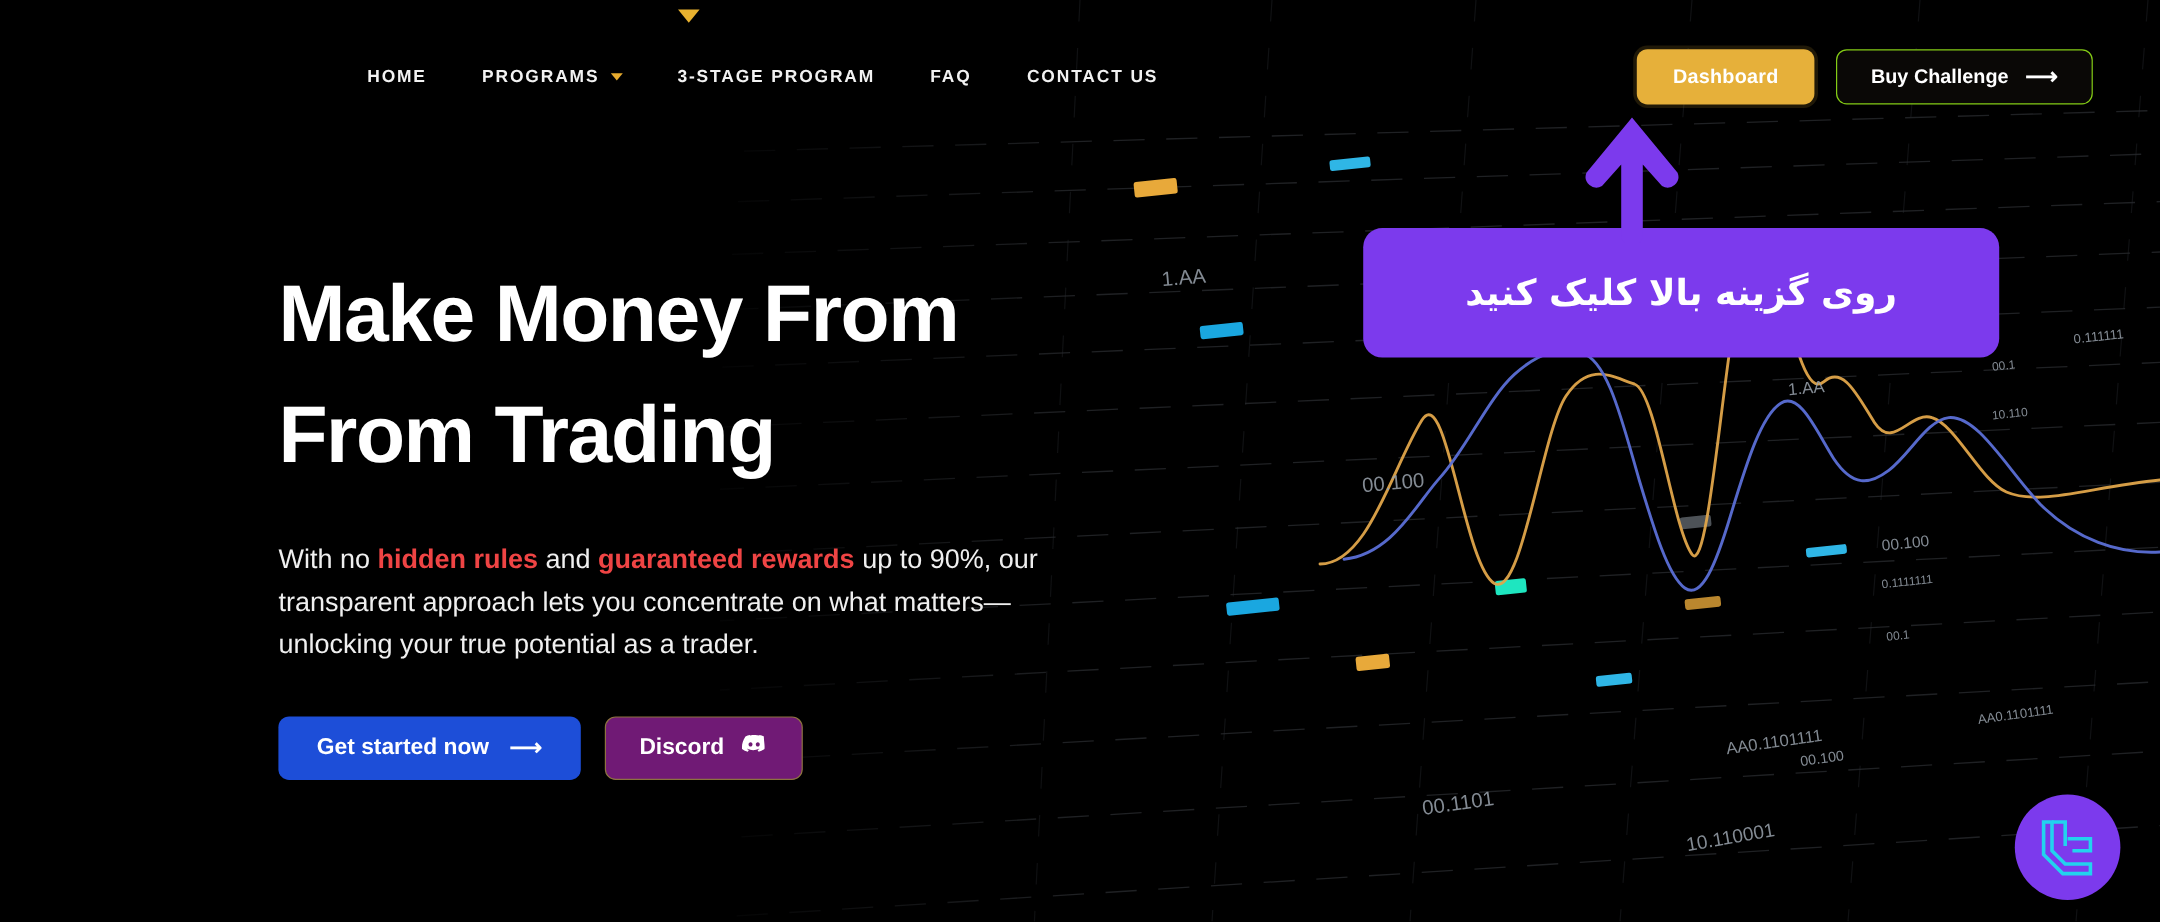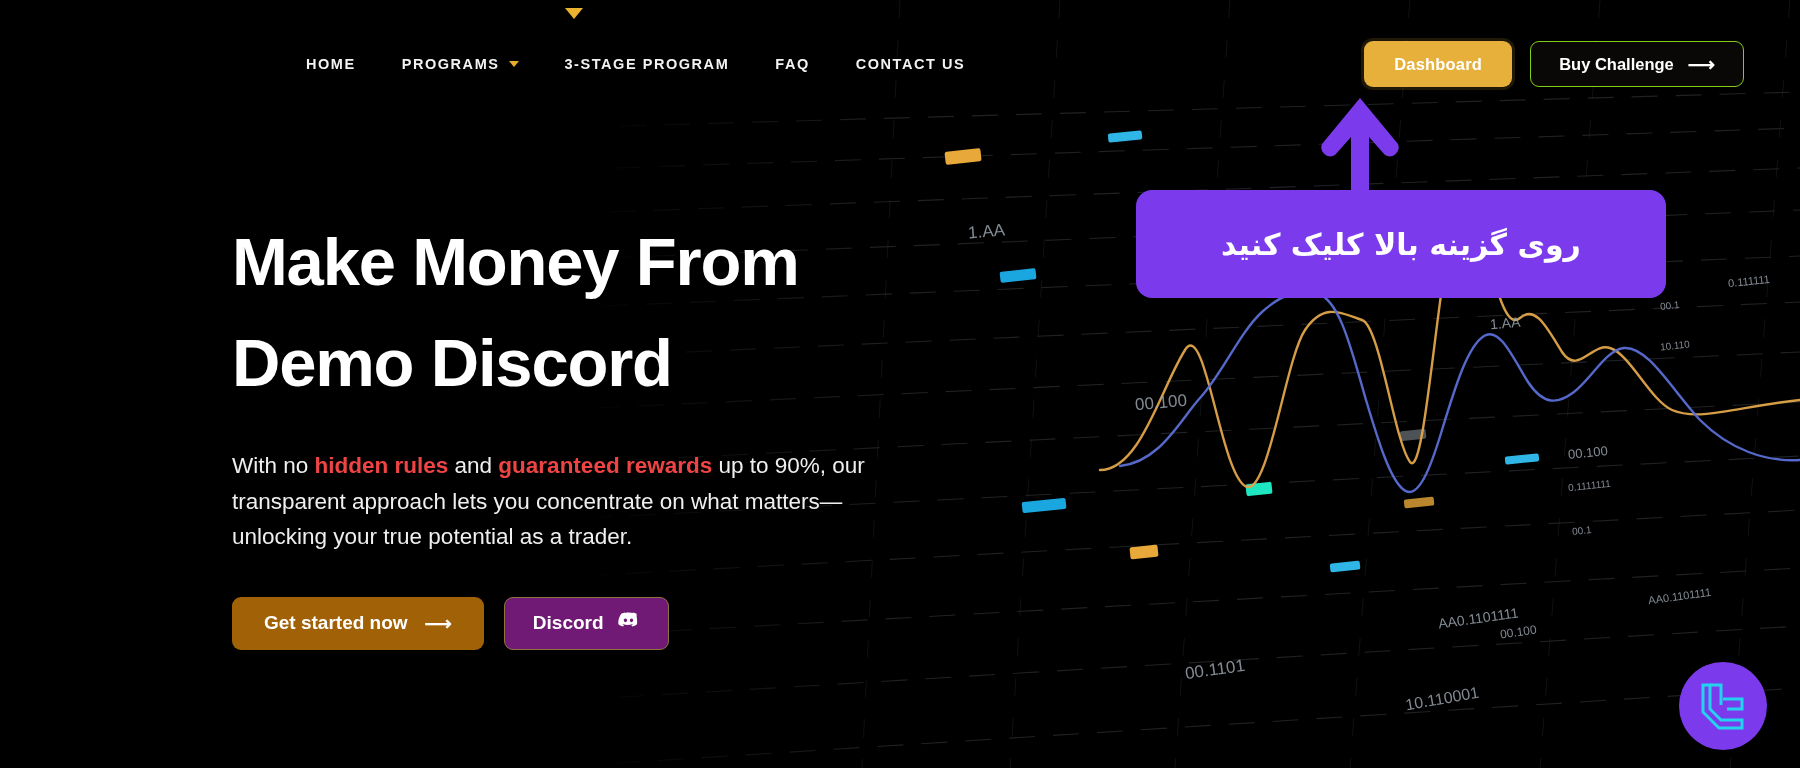--- a/index.html
+++ b/index.html
@@ -78,21 +78,21 @@
     color:#fff;
   }
   #hero-sub {
     margin-top:35px;
     font-size:22.5px; line-height:1.58; color:#efefef; font-weight:400; max-width:700px;
   }
   #hero-sub b { color:#ef4444; font-weight:700; }
 
   #hero-ctas { margin-top:42px; display:flex; align-items:center; gap:20px; }
   #get-started-btn {
-    background:#a16207; color:#fff; border:none;
+    background:#1d4ed8; color:#fff; border:none;
     font-family:"Liberation Sans", sans-serif;
     font-size:19px; font-weight:700;
     height:53px; padding:0 32px; border-radius:9px; cursor:pointer;
     display:flex; align-items:center; gap:17px;
   }
   #discord-btn {
     background:#701a75; color:#fff;
     border:1px solid #8d7340;
     font-family:"Liberation Sans", sans-serif;
     font-size:19px; font-weight:700;
@@ -242,21 +242,21 @@
     <button id="buy-btn">
       <span>Buy Challenge</span>
       <span class="arrow-r">⟶</span>
     </button>
   </div>
 </header>
 
 <section id="hero">
   <h1 id="hero-title">
     <span>Make Money From</span><br>
-    <span>Demo Discord</span>
+    <span>From Trading</span>
   </h1>
 
   <p id="hero-sub">
     <span>With no </span><b>hidden rules</b><span> and </span><b>guaranteed rewards</b><span> up to 90%, our transparent approach lets you concentrate on what matters—unlocking your true potential as a trader.</span>
   </p>
 
   <div id="hero-ctas">
     <button id="get-started-btn">
       <span>Get started now</span>
       <span class="arrow-r">⟶</span>

